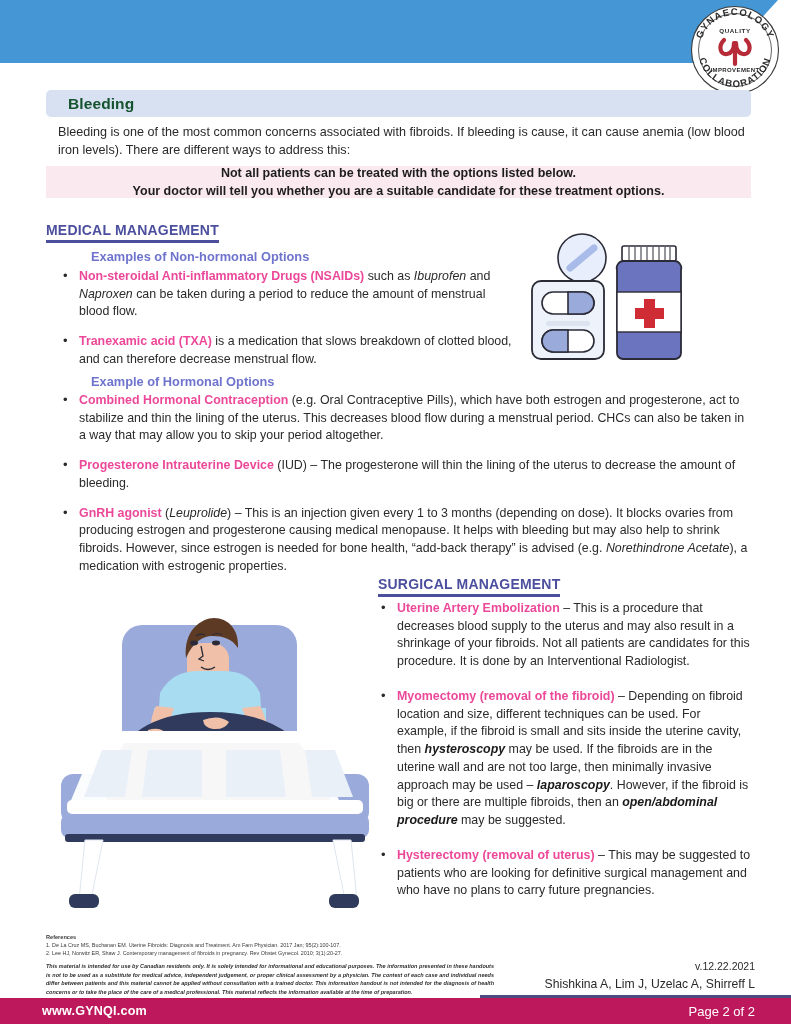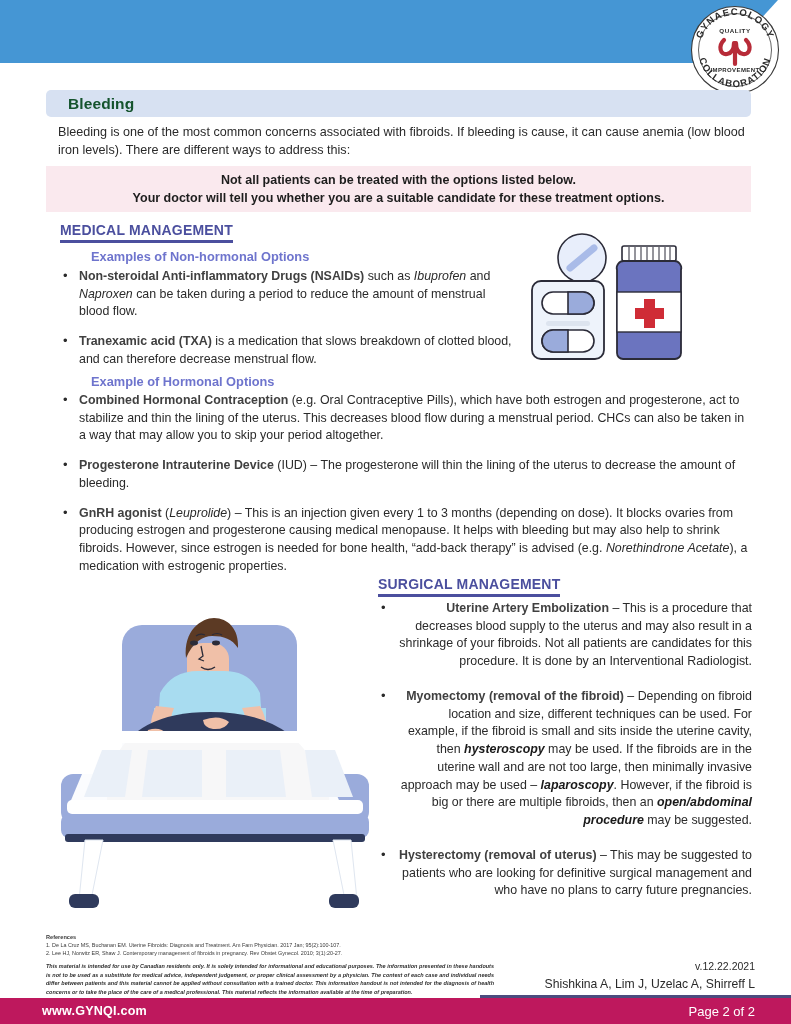--- a/index.html
+++ b/index.html
@@ -39,21 +39,21 @@
   }
 
   
   .intro {
     position: absolute; left: 58px; top: 124px; width: 700px;
     font-size: 12.6px; line-height: 1.42; color: #2a2a2a;
   }
 
   
   .notice {
-    position: absolute; left: 46px; top: 166px; width: 705px; height: 46px;
+    position: absolute; left: 46px; top: 166px; width: 705px; height: 32px;
     background: #fae9ee; display: flex; flex-direction: column;
     align-items: center; justify-content: center;
   }
   .notice div {
     font-size: 12.5px; font-weight: bold; color: #1d1d1d; line-height: 1.45;
     text-align: center;
   }
 
   
   .sec-head {
@@ -70,28 +70,28 @@
   
   ul.bl { list-style: none; }
   ul.bl li {
     position: relative; padding-left: 19px; margin-bottom: 12px;
     font-size: 12.4px; line-height: 1.43; color: #2a2a2a;
   }
   ul.bl li::before {
     content: "\2022"; position: absolute; left: 3px; top: -1px;
     font-size: 13px; color: #2a2a2a;
   }
-  b { font-weight: bold; color: #404040; }
+  b { font-weight: bold; color: #ec4899; }
   i { font-style: italic; }
   .bi { font-weight: bold; font-style: italic; color:#1a1a1a; }
 
   #medlist  { position: absolute; left: 60px; top: 268px; width: 455px; }
   #horlist  { position: absolute; left: 60px; top: 392px; width: 692px; }
   #surglist { position: absolute; left: 378px; top: 600px; width: 374px; }
-  #surglist li { margin-bottom: 17px; text-align: right; }
+  #surglist li { margin-bottom: 17px; }
 
   
   .meds { position: absolute; left: 525px; top: 228px; width: 190px; height: 140px; }
 
   
   .bed { position: absolute; left: 55px; top: 588px; width: 320px; height: 330px; }
 
   
   .refs {
     position: absolute; left: 46px; top: 933px; width: 430px;
@@ -166,21 +166,21 @@
     <span class="txt">Bleeding</span>
   </div>
 
   <div class="intro">Bleeding is one of the most common concerns associated with fibroids. If bleeding is cause, it can cause anemia (low blood iron levels). There are different ways to address this:</div>
 
   <div class="notice">
     <div>Not all patients can be treated with the options listed below.</div>
     <div>Your doctor will tell you whether you are a suitable candidate for these treatment options.</div>
   </div>
 
-  <div class="sec-head" style="left:60px; top:222px;">
+  <div class="sec-head" style="left:46px; top:222px;">
     <span>MEDICAL MANAGEMENT</span>
     <span class="underline"></span>
   </div>
 
   <div class="sub-head" style="left:46px; top:249px;">Examples of Non-hormonal Options</div>
 
   <ul class="bl" id="medlist">
       <li><b>Non-steroidal Anti-inflammatory Drugs (NSAIDs)</b> such as <i>Ibuprofen</i> and <i>Naproxen</i> can be taken during a period to reduce the amount of menstrual blood flow.</li>
       <li><b>Tranexamic acid (TXA)</b> is a medication that slows breakdown of clotted blood, and can therefore decrease menstrual flow.</li>
     </ul>

